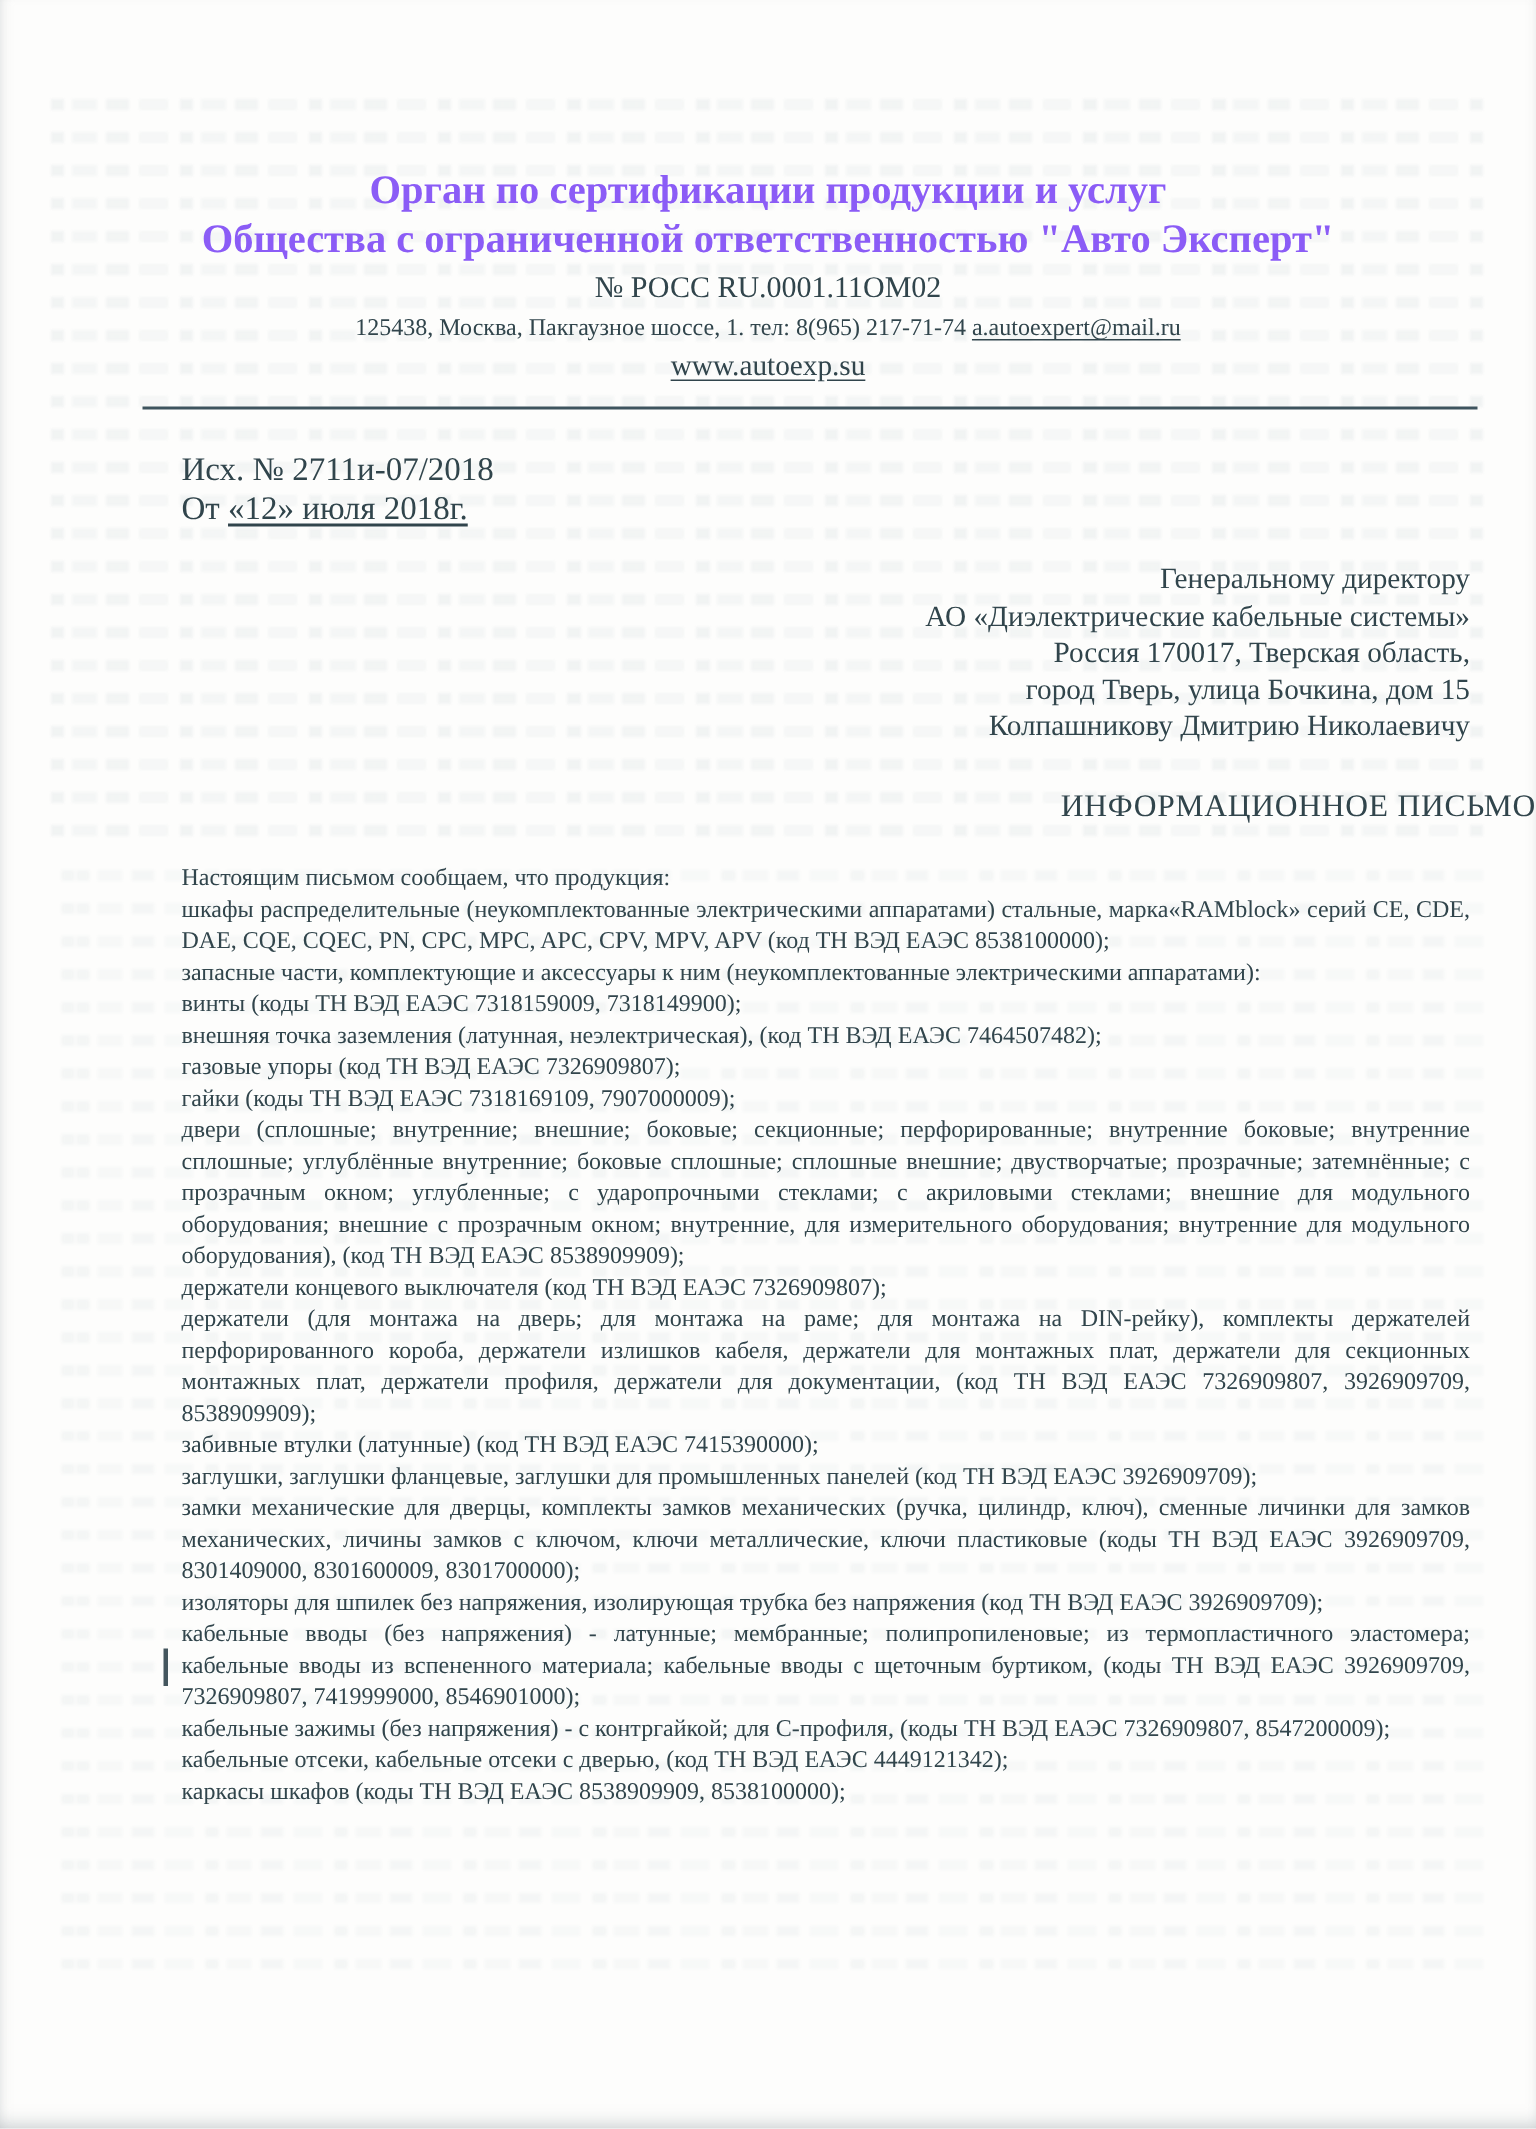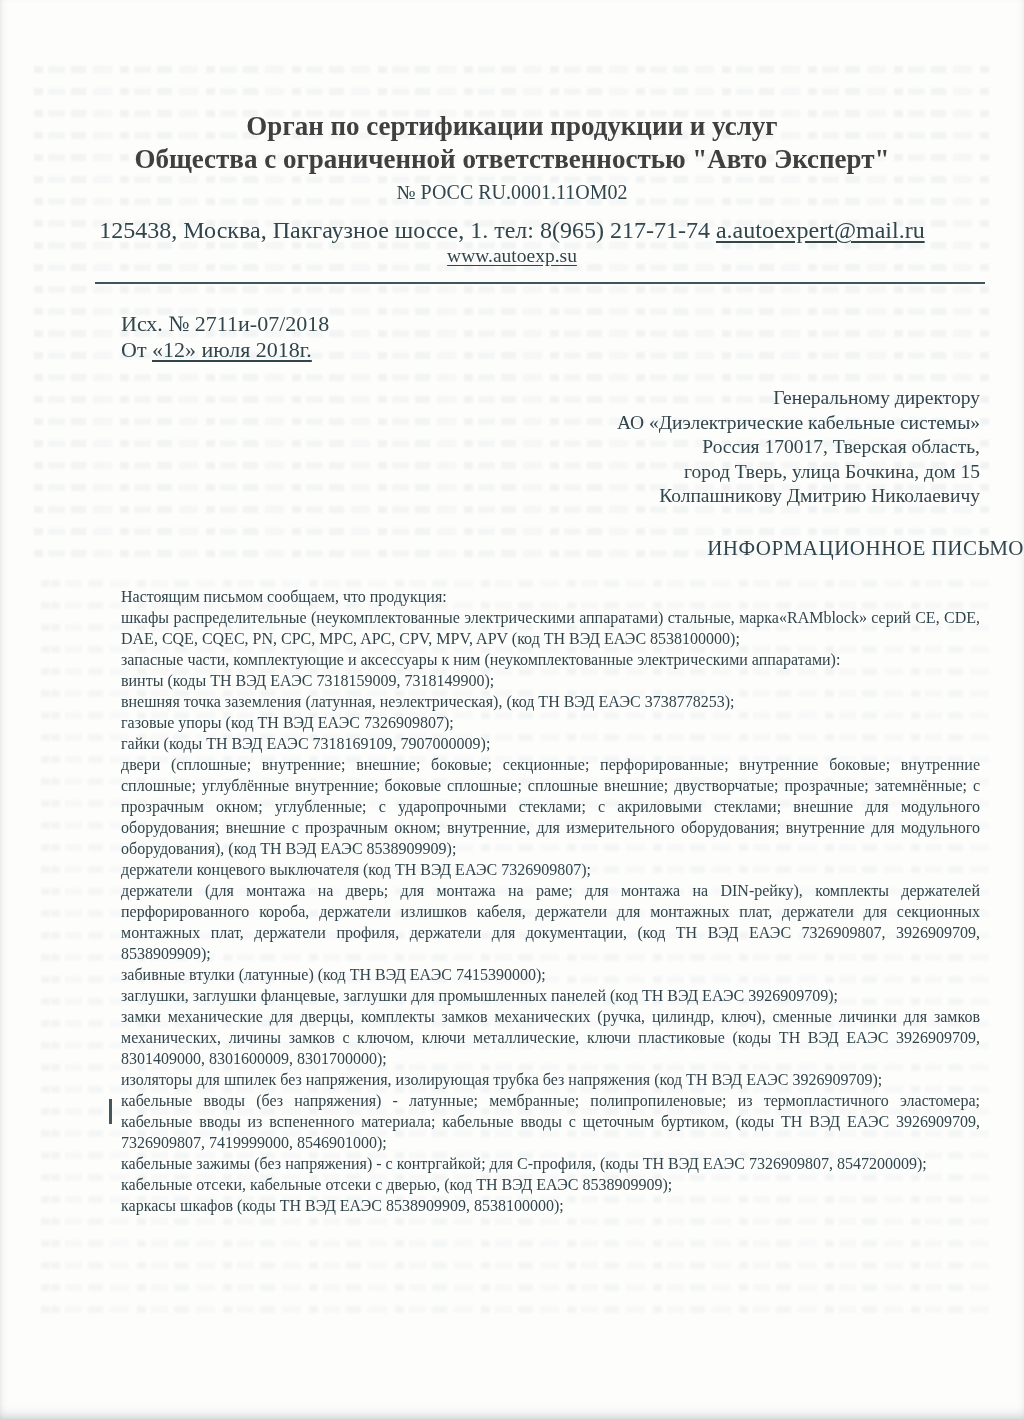--- a/index.html
+++ b/index.html
@@ -26,23 +26,23 @@
     -webkit-mask:repeating-linear-gradient(0deg, transparent 0 7px, #000 7px 14px, transparent 14px 22px);
             mask:repeating-linear-gradient(0deg, transparent 0 7px, #000 7px 14px, transparent 14px 22px);
   }
   .bleed.a{top:64px;height:500px;}
   .bleed.b{top:580px;height:740px;opacity:.45;}
   .bleed.b .bleed-row-tex{background-position:17px 0;}
 
   .content{position:relative;z-index:2;}
 
   .header{ text-align:center; padding-top:110px; }
-  .org-line{ font-weight:bold; font-size:27px; line-height:33px; color:#404040; }
+  .org-line{ font-weight:bold; font-size:27px; line-height:33px; color:#8b5cf6; }
   .cert-line{ font-size:20px; line-height:27px; margin-top:3px; }
-  .addr-line{ font-size:24px; line-height:26px;margin-top:11px; }
+  .addr-line{ font-size:16px; line-height:26px; }
   .www-line{ font-size:19.5px; line-height:26px; }
   .u{ text-decoration:underline; text-underline-offset:3px; }
 
   .rule{ margin:13px 0 0 95px; width:890px; height:2px; background:#3e545e; }
 
   .ref-block{ margin:27px 0 0 121px; font-size:22px; line-height:26px; }
 
   .recipient{ margin:23px 44px 0 0; text-align:right; font-size:19.5px; line-height:24.5px; }
 
   .letter-title{ margin-top:27px; text-align:right; font-size:21px; letter-spacing:0.5px; }
@@ -92,31 +92,31 @@
       </div>
 
     <div class="letter-title">ИНФОРМАЦИОННОЕ ПИСЬМО</div>
 
     <div class="body-text">
       <div class="body-item">Настоящим письмом сообщаем, что продукция:</div>
       <div>
           <div class="body-item">шкафы распределительные (неукомплектованные электрическими аппаратами) стальные, марка«RAMblock» серий CE, CDE, DAE, CQE, CQEC, PN, CPC, MPC, APC, CPV, MPV, APV (код ТН ВЭД ЕАЭС 8538100000);</div>
           <div class="body-item">запасные части, комплектующие и аксессуары к ним (неукомплектованные электрическими аппаратами):</div>
           <div class="body-item">винты (коды ТН ВЭД ЕАЭС 7318159009, 7318149900);</div>
-          <div class="body-item">внешняя точка заземления (латунная, неэлектрическая), (код ТН ВЭД ЕАЭС 3738778253);</div>
+          <div class="body-item">внешняя точка заземления (латунная, неэлектрическая), (код ТН ВЭД ЕАЭС 7464507482);</div>
           <div class="body-item">газовые упоры (код ТН ВЭД ЕАЭС 7326909807);</div>
           <div class="body-item">гайки (коды ТН ВЭД ЕАЭС 7318169109, 7907000009);</div>
           <div class="body-item">двери (сплошные; внутренние; внешние; боковые; секционные; перфорированные; внутренние боковые; внутренние сплошные; углублённые внутренние; боковые сплошные; сплошные внешние; двустворчатые; прозрачные; затемнённые; с прозрачным окном; углубленные; с ударопрочными стеклами; с акриловыми стеклами; внешние для модульного оборудования; внешние с прозрачным окном; внутренние, для измерительного оборудования; внутренние для модульного оборудования), (код ТН ВЭД ЕАЭС 8538909909);</div>
           <div class="body-item">держатели концевого выключателя (код ТН ВЭД ЕАЭС 7326909807);</div>
           <div class="body-item">держатели (для монтажа на дверь; для монтажа на раме; для монтажа на DIN-рейку), комплекты держателей перфорированного короба, держатели излишков кабеля, держатели для монтажных плат, держатели для секционных монтажных плат, держатели профиля, держатели для документации, (код ТН ВЭД ЕАЭС 7326909807, 3926909709, 8538909909);</div>
           <div class="body-item">забивные втулки (латунные) (код ТН ВЭД ЕАЭС 7415390000);</div>
           <div class="body-item">заглушки, заглушки фланцевые, заглушки для промышленных панелей (код ТН ВЭД ЕАЭС 3926909709);</div>
           <div class="body-item">замки механические для дверцы, комплекты замков механических (ручка, цилиндр, ключ), сменные личинки для замков механических, личины замков с ключом, ключи металлические, ключи пластиковые (коды ТН ВЭД ЕАЭС 3926909709, 8301409000, 8301600009, 8301700000);</div>
           <div class="body-item">изоляторы для шпилек без напряжения, изолирующая трубка без напряжения (код ТН ВЭД ЕАЭС 3926909709);</div>
           <div class="body-item">кабельные вводы (без напряжения) -  латунные; мембранные; полипропиленовые; из термопластичного эластомера; кабельные вводы из вспененного материала; кабельные вводы с щеточным буртиком, (коды ТН ВЭД ЕАЭС 3926909709, 7326909807, 7419999000, 8546901000);</div>
           <div class="body-item">кабельные зажимы (без напряжения) - с контргайкой; для С-профиля, (коды ТН ВЭД ЕАЭС 7326909807, 8547200009);</div>
-          <div class="body-item">кабельные отсеки, кабельные отсеки с дверью, (код ТН ВЭД ЕАЭС 8538909909);</div>
+          <div class="body-item">кабельные отсеки, кабельные отсеки с дверью, (код ТН ВЭД ЕАЭС 4449121342);</div>
           <div class="body-item">каркасы шкафов (коды ТН ВЭД ЕАЭС 8538909909, 8538100000);</div>
         </div>
     </div>
 
   </div>
 </div>
 
 </body></html>

